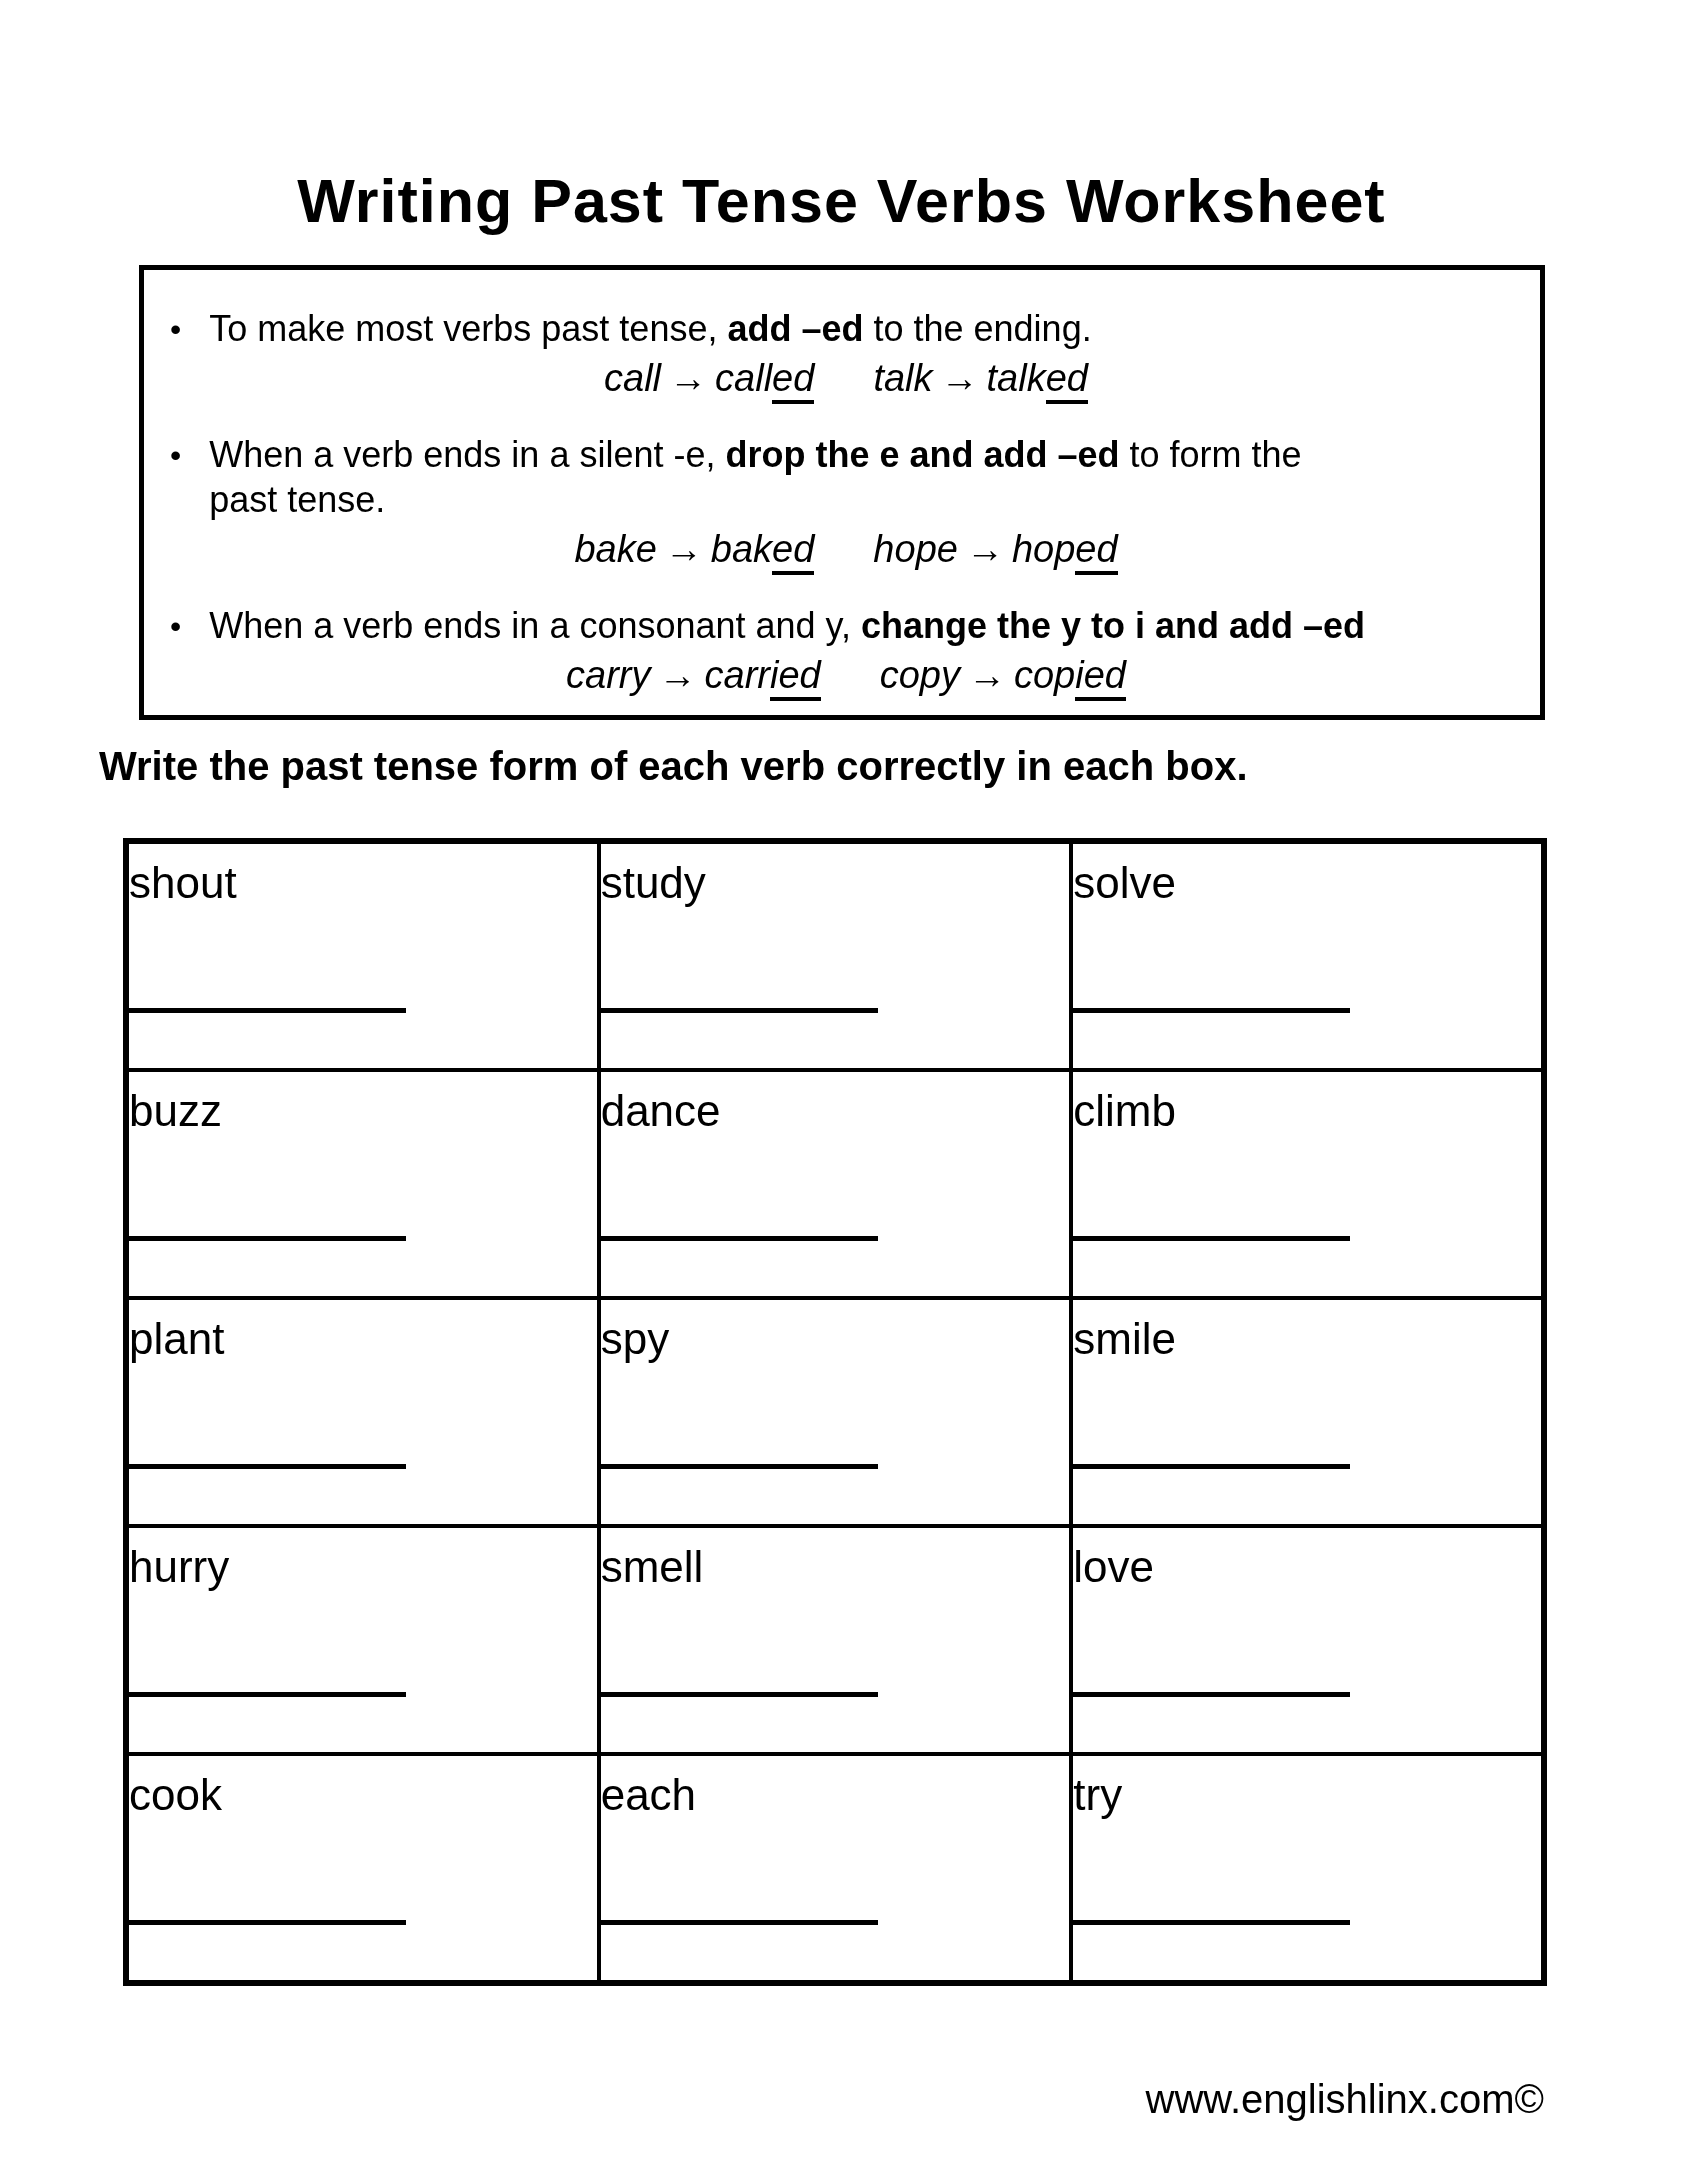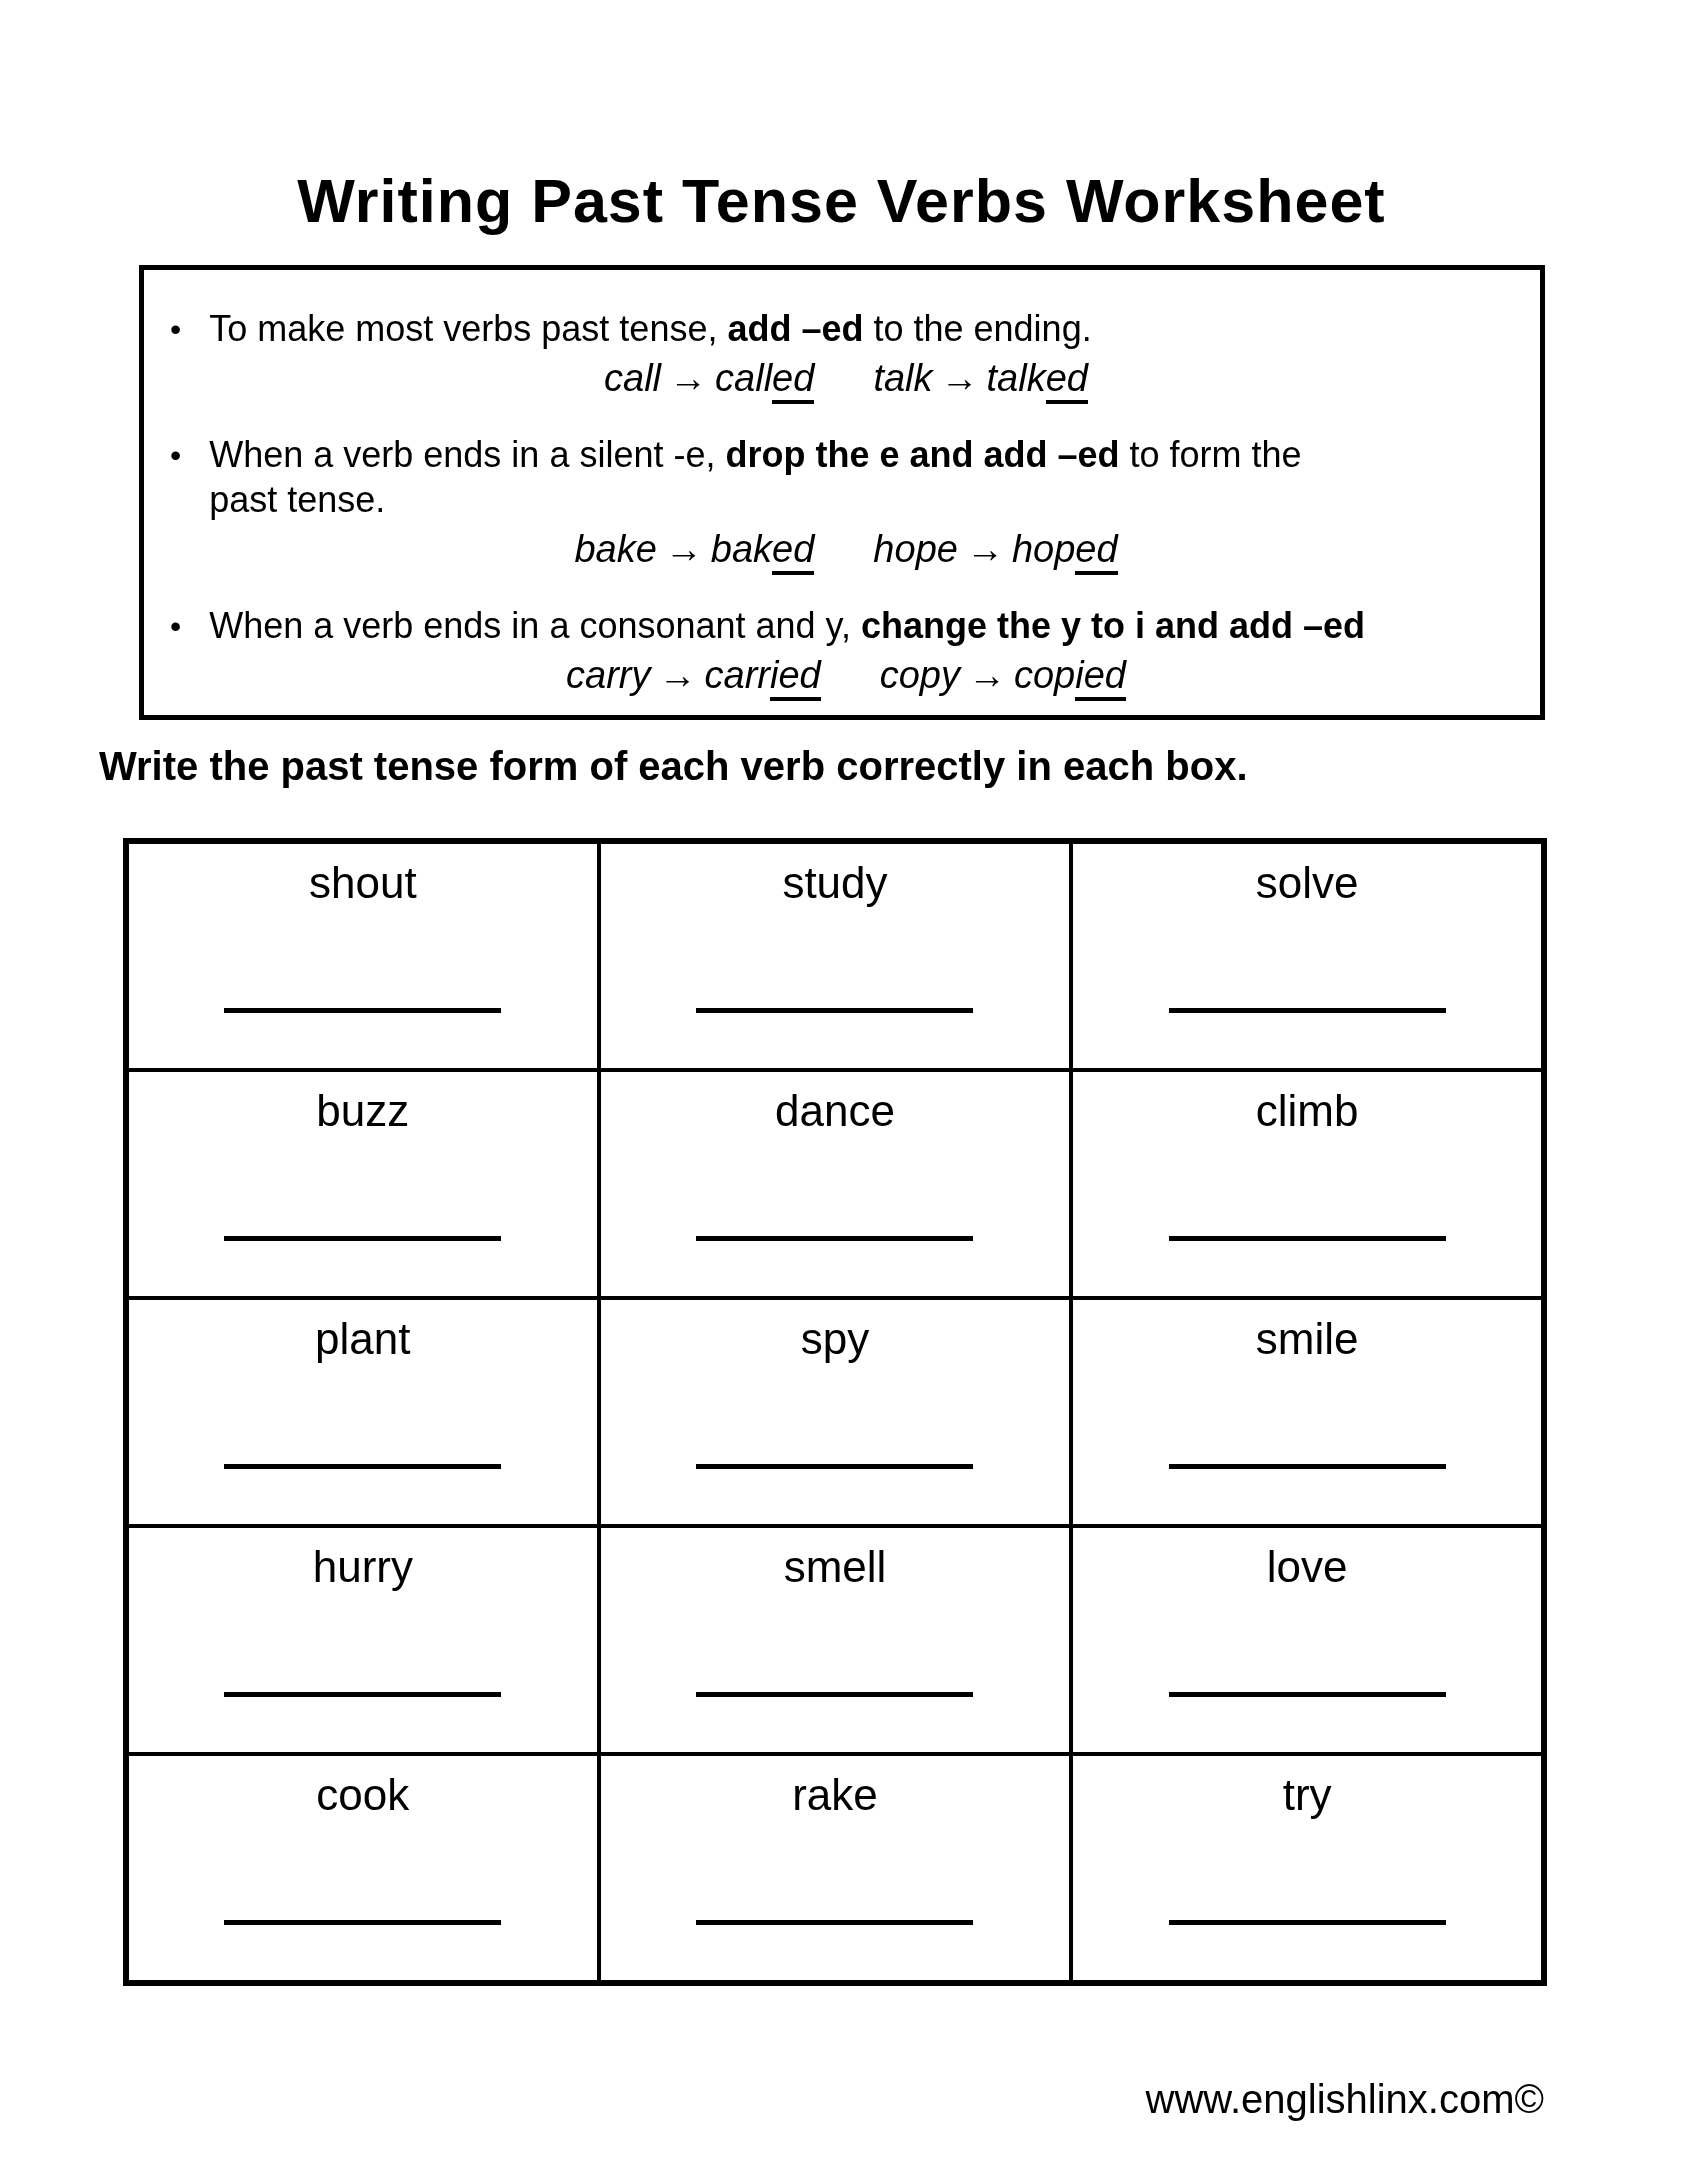--- a/index.html
+++ b/index.html
@@ -107,21 +107,21 @@
     border: 4px solid #000;
     padding: 0;
     width: 33.33%;
     vertical-align: top;
   }
   .verb-table { border: 6px solid #000; }
   .cell {
     height: 224px;
     display: flex;
     flex-direction: column;
-    align-items: center;
+    align-items: flex-start;
     justify-content: space-between;
     box-sizing: border-box;
     padding: 14px 0 55px;
   }
   .verb { font-size: 44px; }
   .answer-blank {
     width: 277px;
     border-bottom: 5px solid #000;
     height: 0;
   }
@@ -259,21 +259,21 @@
       </tr>
       <tr>
         <td>
             <div class="cell">
               <div class="verb">cook</div>
               <div class="answer-blank"></div>
             </div>
           </td>
         <td>
             <div class="cell">
-              <div class="verb">rake</div>
+              <div class="verb">each</div>
               <div class="answer-blank"></div>
             </div>
           </td>
         <td>
             <div class="cell">
               <div class="verb">try</div>
               <div class="answer-blank"></div>
             </div>
           </td>
       </tr>

